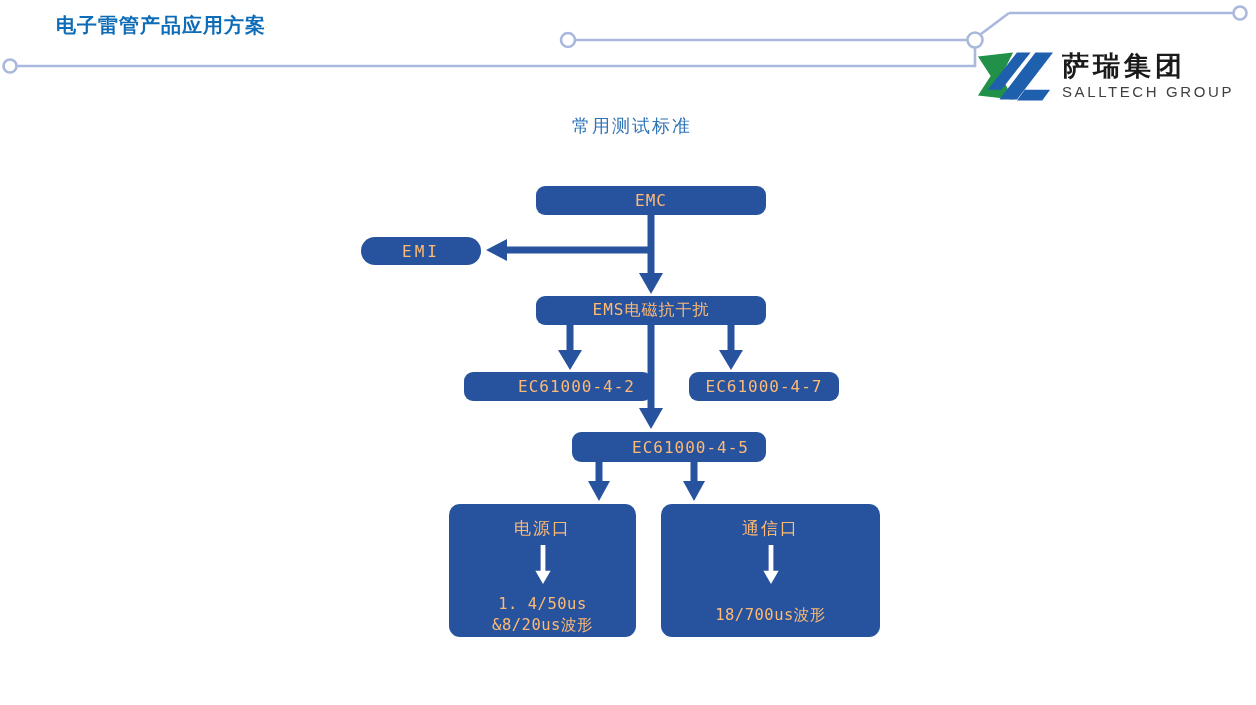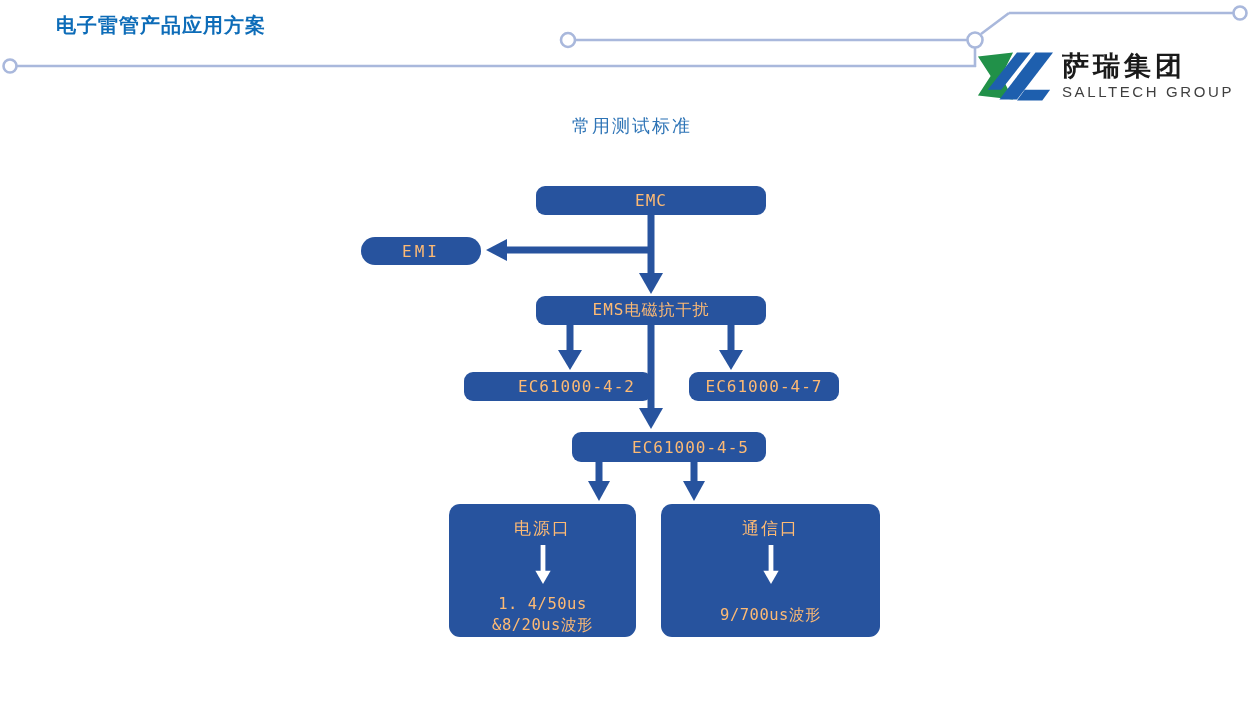--- a/index.html
+++ b/index.html
@@ -152,17 +152,17 @@
     </div>
   </div>
 
   <div class="node big" id="node-comm">
     <div class="port-title">通信口</div>
     <svg class="white-arrow" viewBox="0 0 22 42" aria-hidden="true">
       <line class="wa-stem" x1="11" y1="0" x2="11" y2="29"></line>
       <polygon class="wa-head" points="3,27 19,27 11,41"></polygon>
     </svg>
     <div class="port-lines">
-      <div>9/700us波形</div>
+      <div>18/700us波形</div>
     </div>
   </div>
 
 </div>
 
 </body></html>

